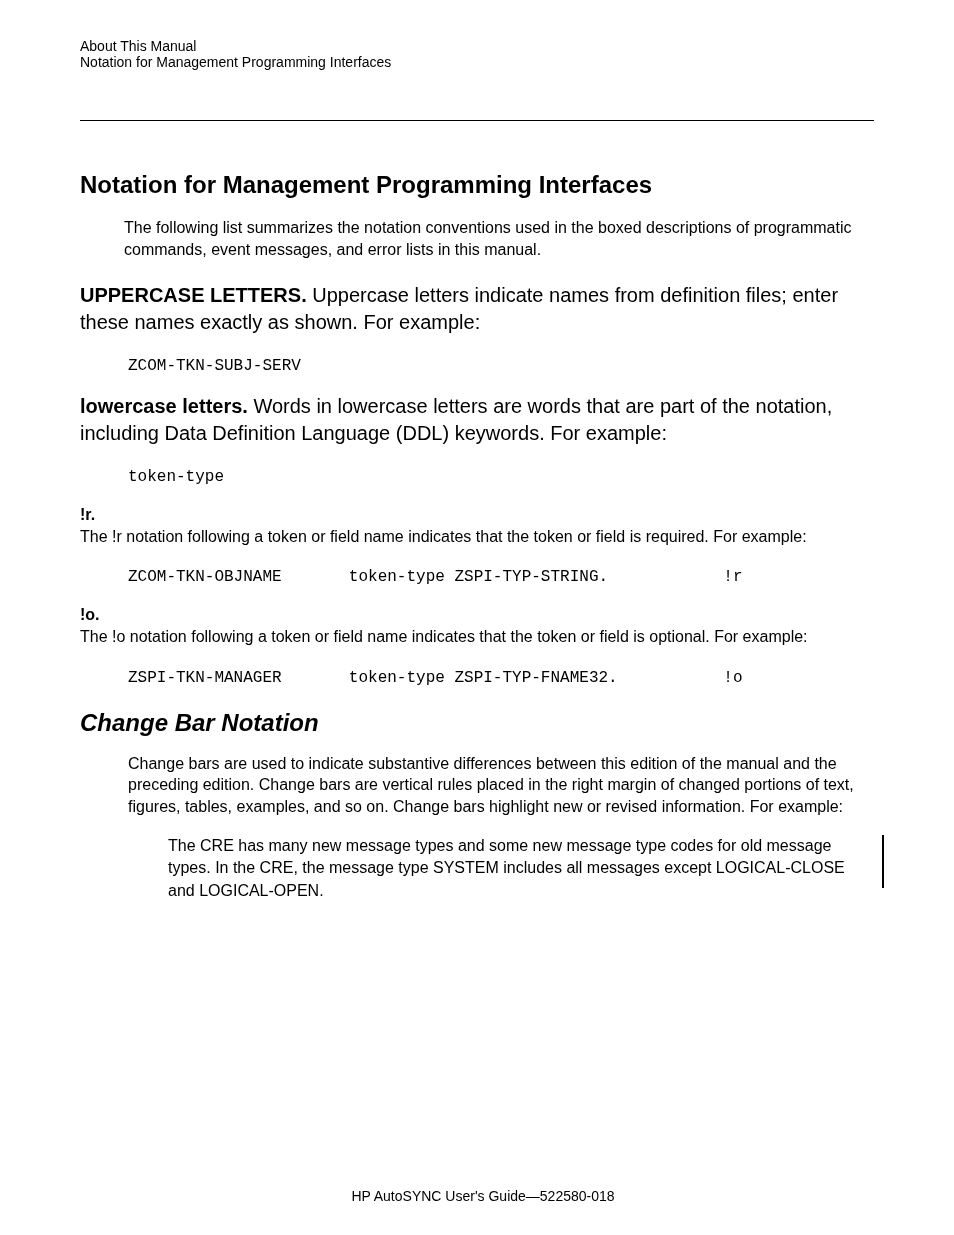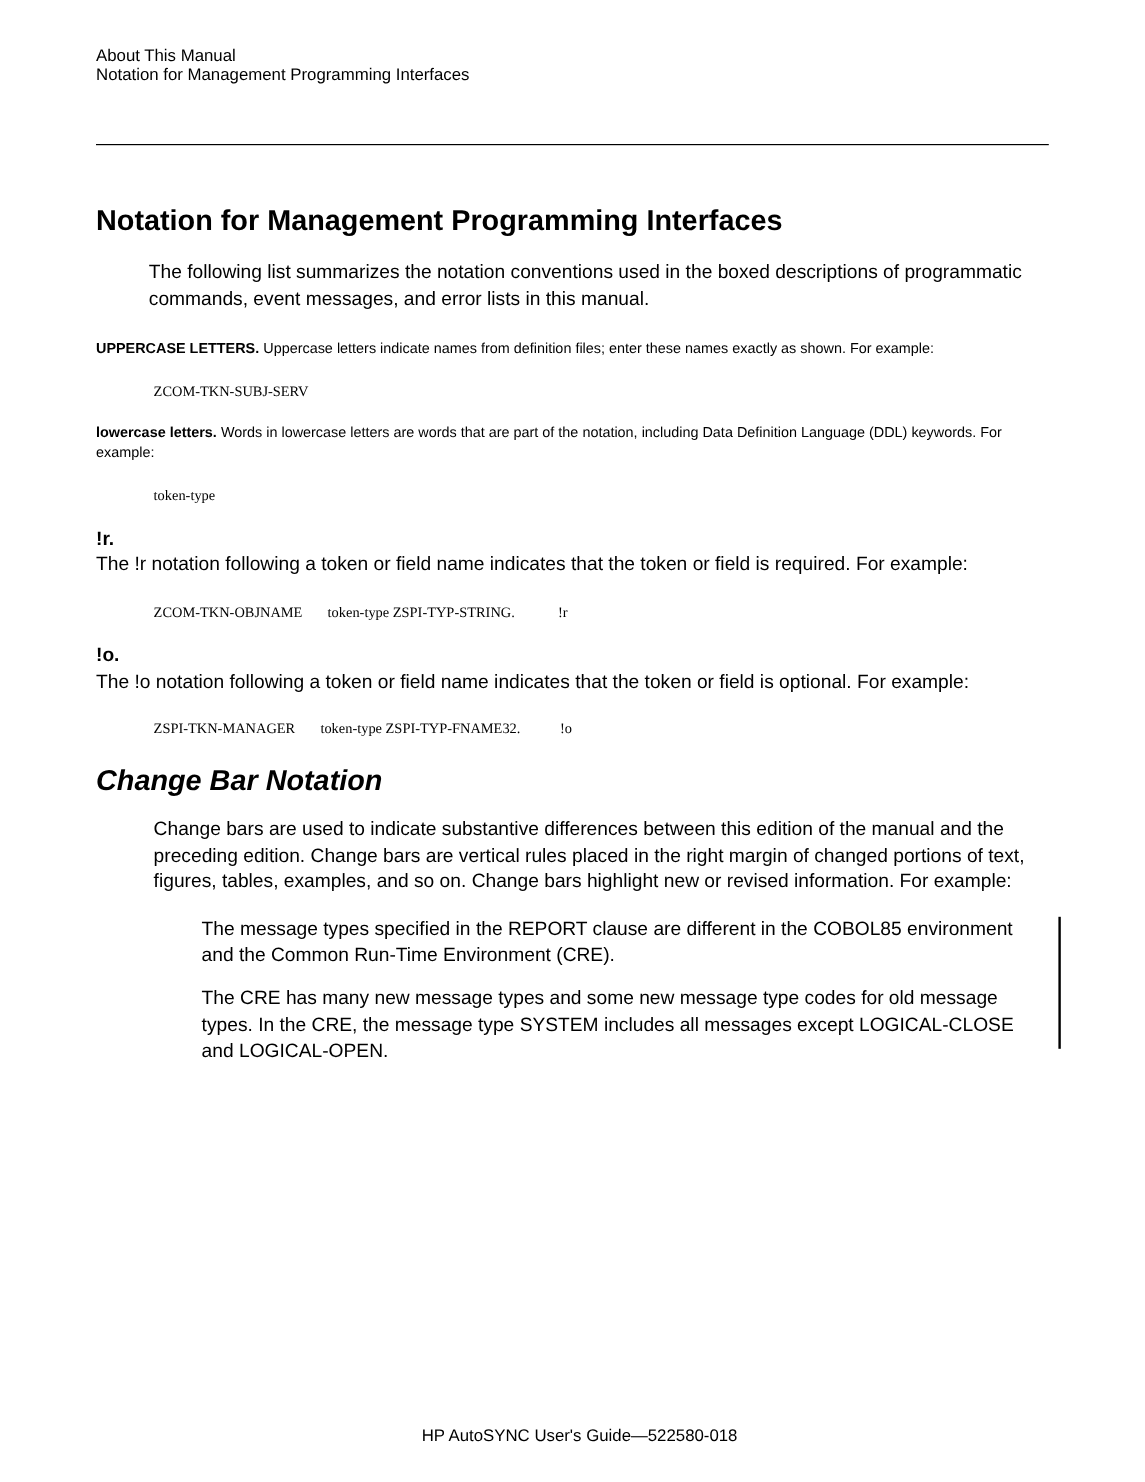--- a/index.html
+++ b/index.html
@@ -37,30 +37,30 @@
       margin-bottom: 16px;
       font-style: italic;
     }
     .intro-para {
       font-size: 16px;
       line-height: 1.35;
       margin-left: 44px;
       margin-bottom: 22px;
     }
     .term-block {
-      font-size: 12px;
+      font-size: 20px;
       line-height: 1.35;
       margin-bottom: 14px;
     }
     .term-block .term-label {
       font-weight: bold;
     }
     .code-line {
-      font-family: Liberation Serif, serif;
-      font-size: 12px;
+      font-family: Liberation Mono, monospace;
+      font-size: 16px;
       margin-left: 48px;
       margin-top: 21px;
       margin-bottom: 18px;
       white-space: pre;
     }
     .term-row {
       display: flex;
       font-size: 16px;
       line-height: 1.35;
       margin-bottom: 4px;
@@ -147,19 +147,18 @@
   <div class="row-text">The !o notation following a token or field name indicates that the token or field is optional.  For example:</div>
 </div>
 <div class="code-line">ZSPI-TKN-MANAGER       token-type ZSPI-TYP-FNAME32.           !o</div>
 
 <h1 class="change-bar-heading">Change Bar Notation</h1>
 
 <p class="body-para">Change bars are used to indicate substantive differences between this edition of the manual and the preceding edition.  Change bars are vertical rules placed in the right margin of changed portions of text, figures, tables, examples, and so on.  Change bars highlight new or revised information.  For example:</p>
 
 <div class="example-block">
   <div class="change-bar"></div>
-  <p class="example-para">The message types specified in the REPORT clause are different in the COBOL85 environment and the Common Run-Time Environment (CRE).</p>
   <p class="example-para">The CRE has many new message types and some new message type codes for old message types.  In the CRE, the message type SYSTEM includes all messages except LOGICAL-CLOSE and LOGICAL-OPEN.</p>
 </div>
 
 <div class="footer">
   <div>HP AutoSYNC User's Guide—522580-018</div>
 </div>
 
 </body></html>

